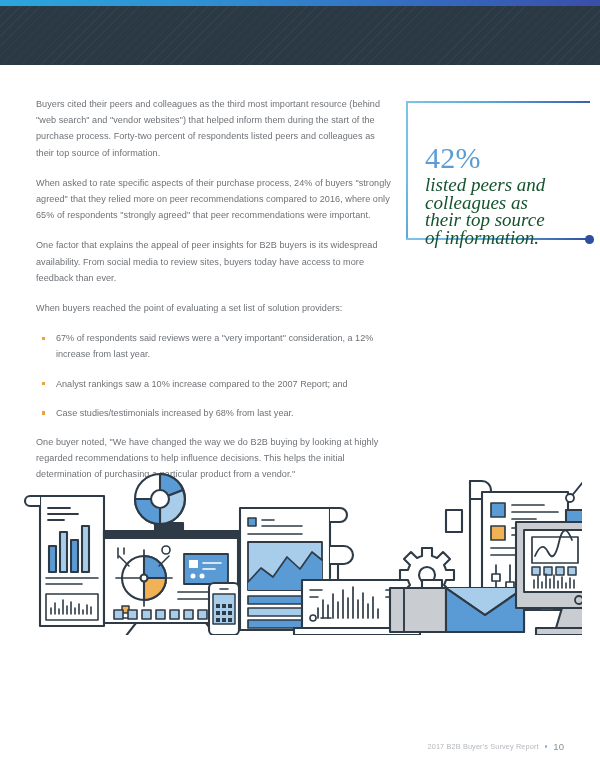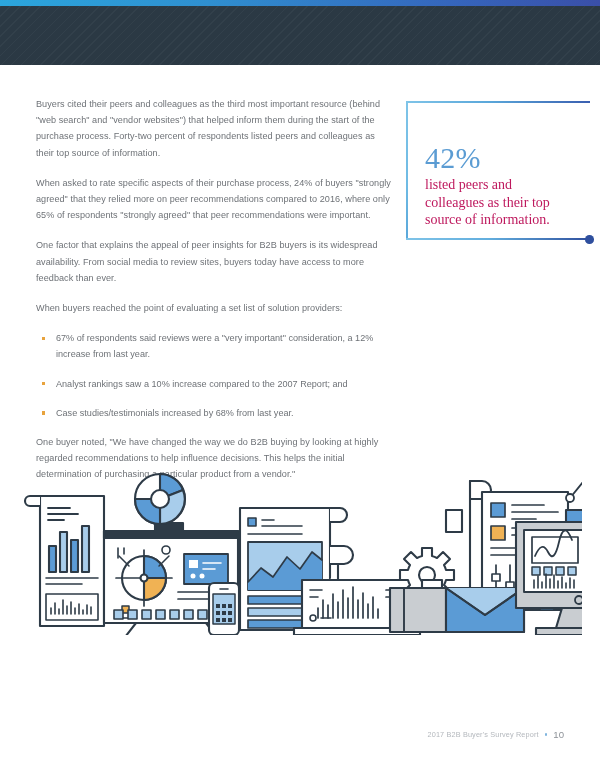--- a/index.html
+++ b/index.html
@@ -114,32 +114,33 @@
   #callout-stat {
     font-family: "Liberation Serif", serif;
     font-size: 30px;
     line-height: 32px;
     color: #5b9cd3;
     letter-spacing: 0.01em;
     margin-bottom: 2px;
   }
   #callout-text {
     font-family: "Liberation Serif", serif;
-    font-size: 14px;
+    font-size: 19px;
     line-height: 17.6px;
-    color: #be185d;
+    color: #14532d;
+    font-style: italic;
   }
 
   
   #illustration { position: absolute; top: 470px; left: 18px; }
 
   
   #page-footer {
     position: absolute;
-    bottom: 36px;
+    bottom: 24px;
     right: 36px;
     display: flex;
     align-items: center;
     gap: 6px;
     margin-left: 13px;
   }
   #footer-title {
     color: #b4b8bd;
     font-size: 7.3px;
     letter-spacing: 0.02em;

